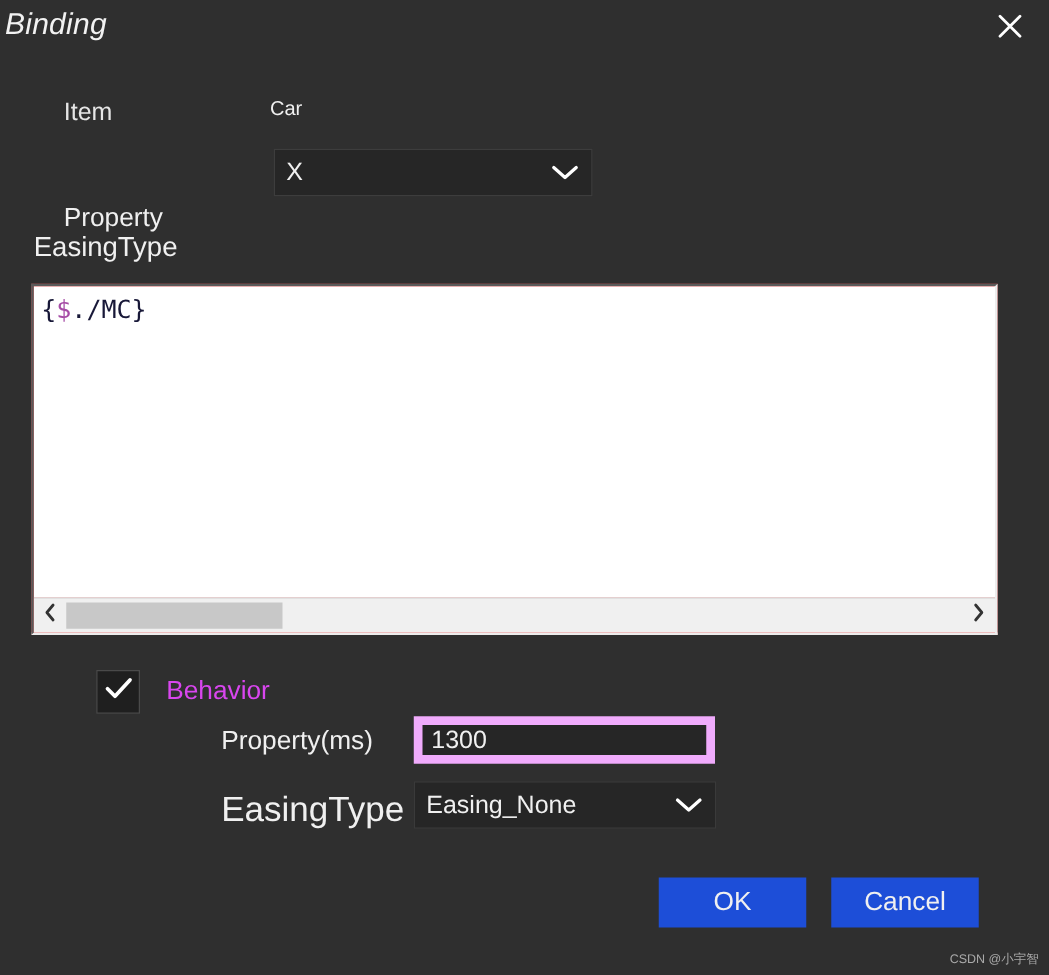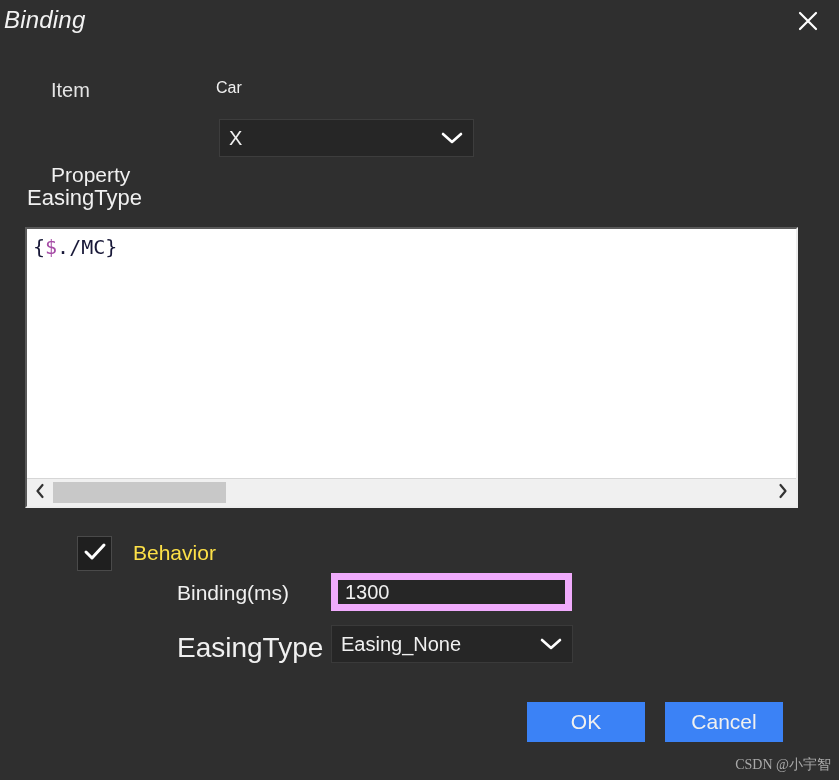--- a/index.html
+++ b/index.html
@@ -181,21 +181,21 @@
     display: flex;
     align-items: center;
     justify-content: center;
     cursor: pointer;
   }
   .behavior-label {
     position: absolute;
     left: 133px;
     top: 541px;
     font-size: 21px;
-    color: #fde047;
+    color: #d946ef;
   }
 
   .duration-label {
     position: absolute;
     left: 177px;
     top: 581px;
     font-size: 21px;
     color: #f0f0f0;
   }
   .duration-input {
@@ -227,21 +227,21 @@
     width: 242px;
     height: 38px;
     border-color: #3a3a3a;
     align-items: center;
   }
 
   
   .dlg-btn {
     position: absolute;
     height: 40px;
-    background: #3b82f6;
+    background: #1d4ed8;
     border: none;
     color: #f0f0f0;
     font-family: "Liberation Sans", sans-serif;
     font-size: 21px;
     cursor: pointer;
     display: flex;
     align-items: center;
     justify-content: center;
   }
   #ok-button {
@@ -253,23 +253,23 @@
     left: 665px;
     top: 702px;
     width: 118px;
   }
 
   
   .watermark {
     position: absolute;
     right: 8px;
     bottom: 6px;
-    font-size: 14px;
+    font-size: 10px;
     color: #a9a9a9;
-    font-family: Liberation Serif, serif;
+    font-family: Liberation Sans, sans-serif;
   }
 </style>
 </head>
 <body>
 
 <div class="titlebar">
   <div class="dialog-title">Binding</div>
   <div class="close-btn">
     <span>
       <svg width="24" height="24" viewBox="0 0 24 24">
@@ -319,21 +319,21 @@
 
 <div class="checkbox">
   <span>
     <svg width="24" height="20" viewBox="0 0 24 20">
       <path d="M3 10 L9 16 L21 3" stroke="#ffffff" stroke-width="3" fill="none" stroke-linecap="round" stroke-linejoin="round"></path>
     </svg>
   </span>
 </div>
 <div class="behavior-label">Behavior</div>
 
-<div class="duration-label">Binding(ms)</div>
+<div class="duration-label">Property(ms)</div>
 <input class="duration-input" type="text" value="1300" style="">
 
 <div class="easing-label">EasingType</div>
 <div class="combo" id="easing-combo">
   <span class="combo-text">Easing_None</span>
   <span class="chev">
     <svg width="26" height="16" viewBox="0 0 26 16">
       <path d="M4 4 L13 12 L22 4" stroke="#ffffff" stroke-width="2.6" fill="none" stroke-linecap="round" stroke-linejoin="round"></path>
     </svg>
   </span>

